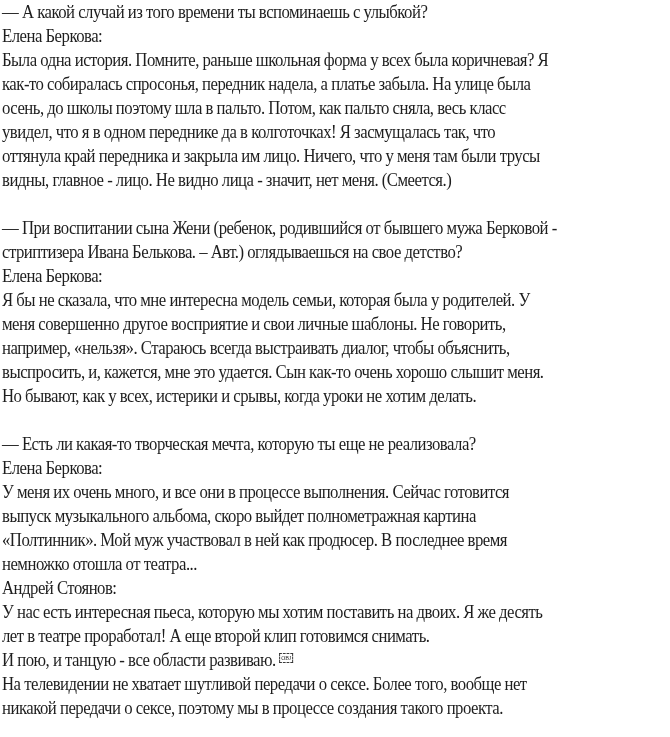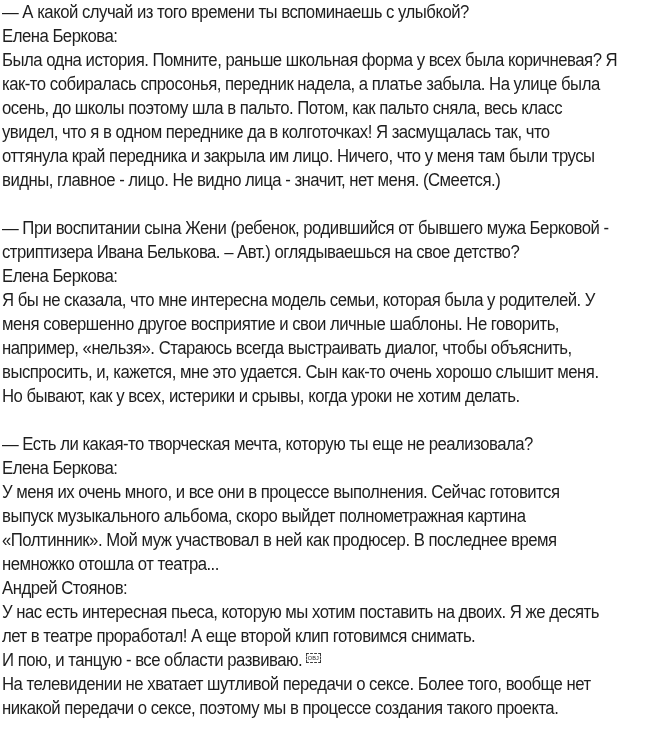--- a/index.html
+++ b/index.html
@@ -1,21 +1,21 @@
 <!DOCTYPE html>
 <html><head>
 <meta charset="utf-8">
 <style>
   html, body { margin: 0; padding: 0; background: #ffffff; }
   body {
     width: 670px; height: 737px; overflow: hidden;
     font-family: "Liberation Sans", "DejaVu Sans", sans-serif;
     color: #1e1e1e;
   }
-  .doc { padding: 0 4px 0 2px; }
+  .doc { padding: 0 4px 0 2px; font-family: Liberation Serif, serif; }
   .line {
     font-size: 18px;
     line-height: 24px;
     height: 24px;
     white-space: nowrap;
     letter-spacing: -0.55px;
     transform-origin: left center;
     transform: scaleX(0.93);
   }
   .blank { height: 24px; }

